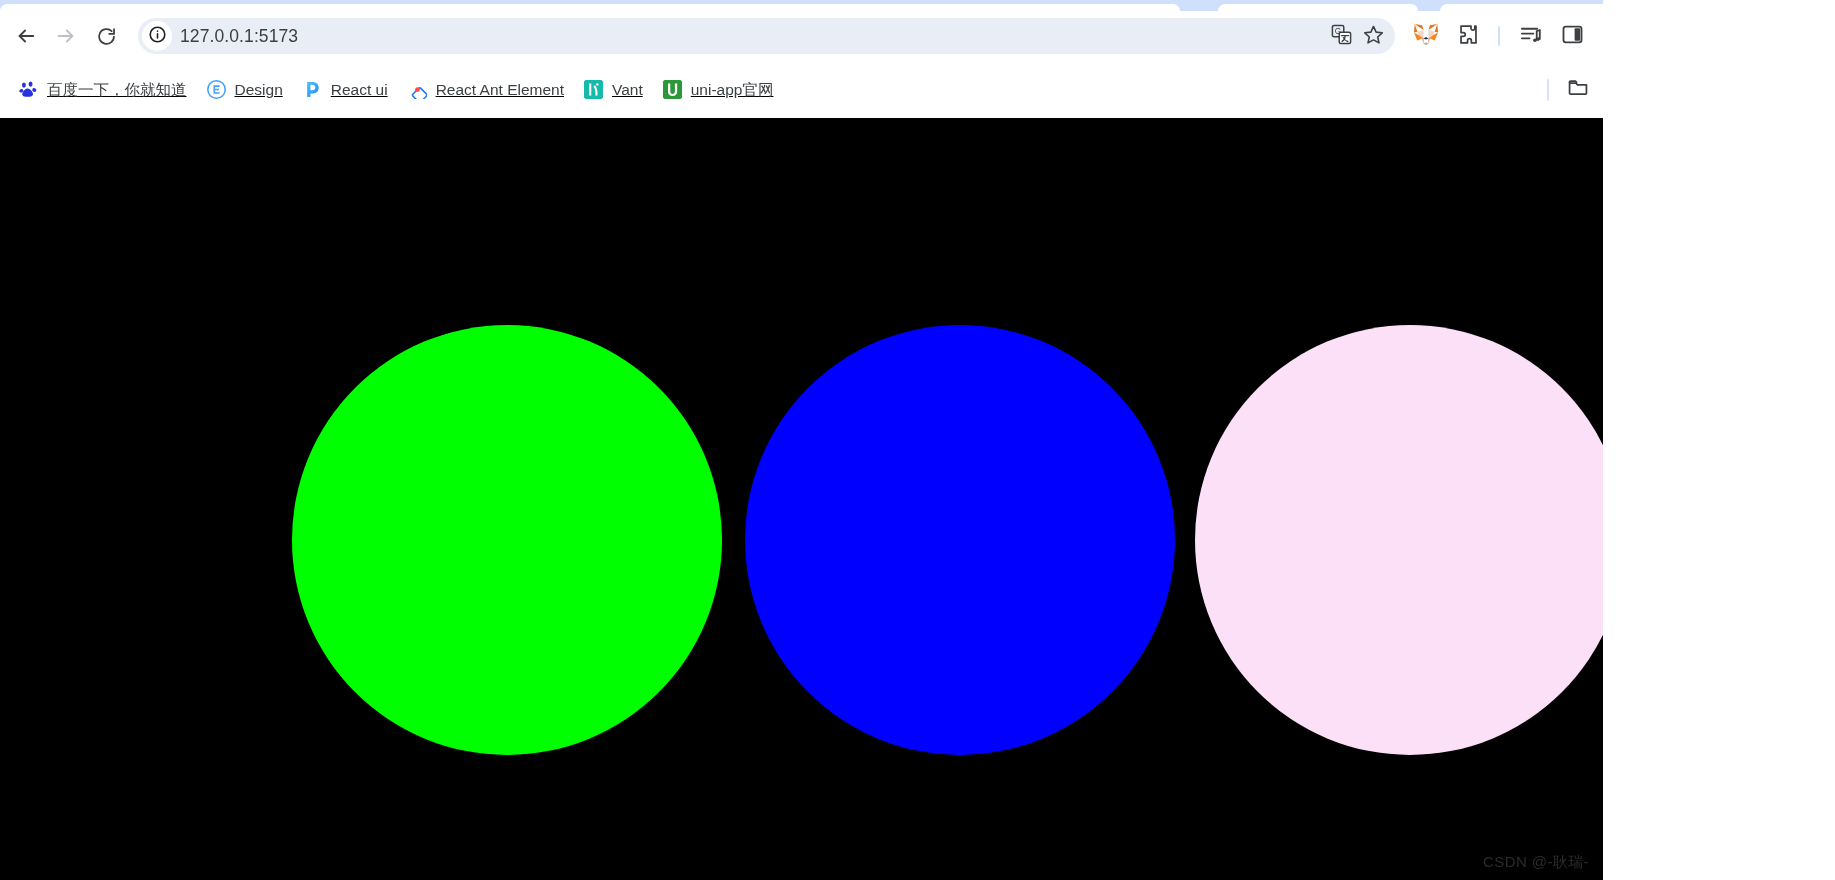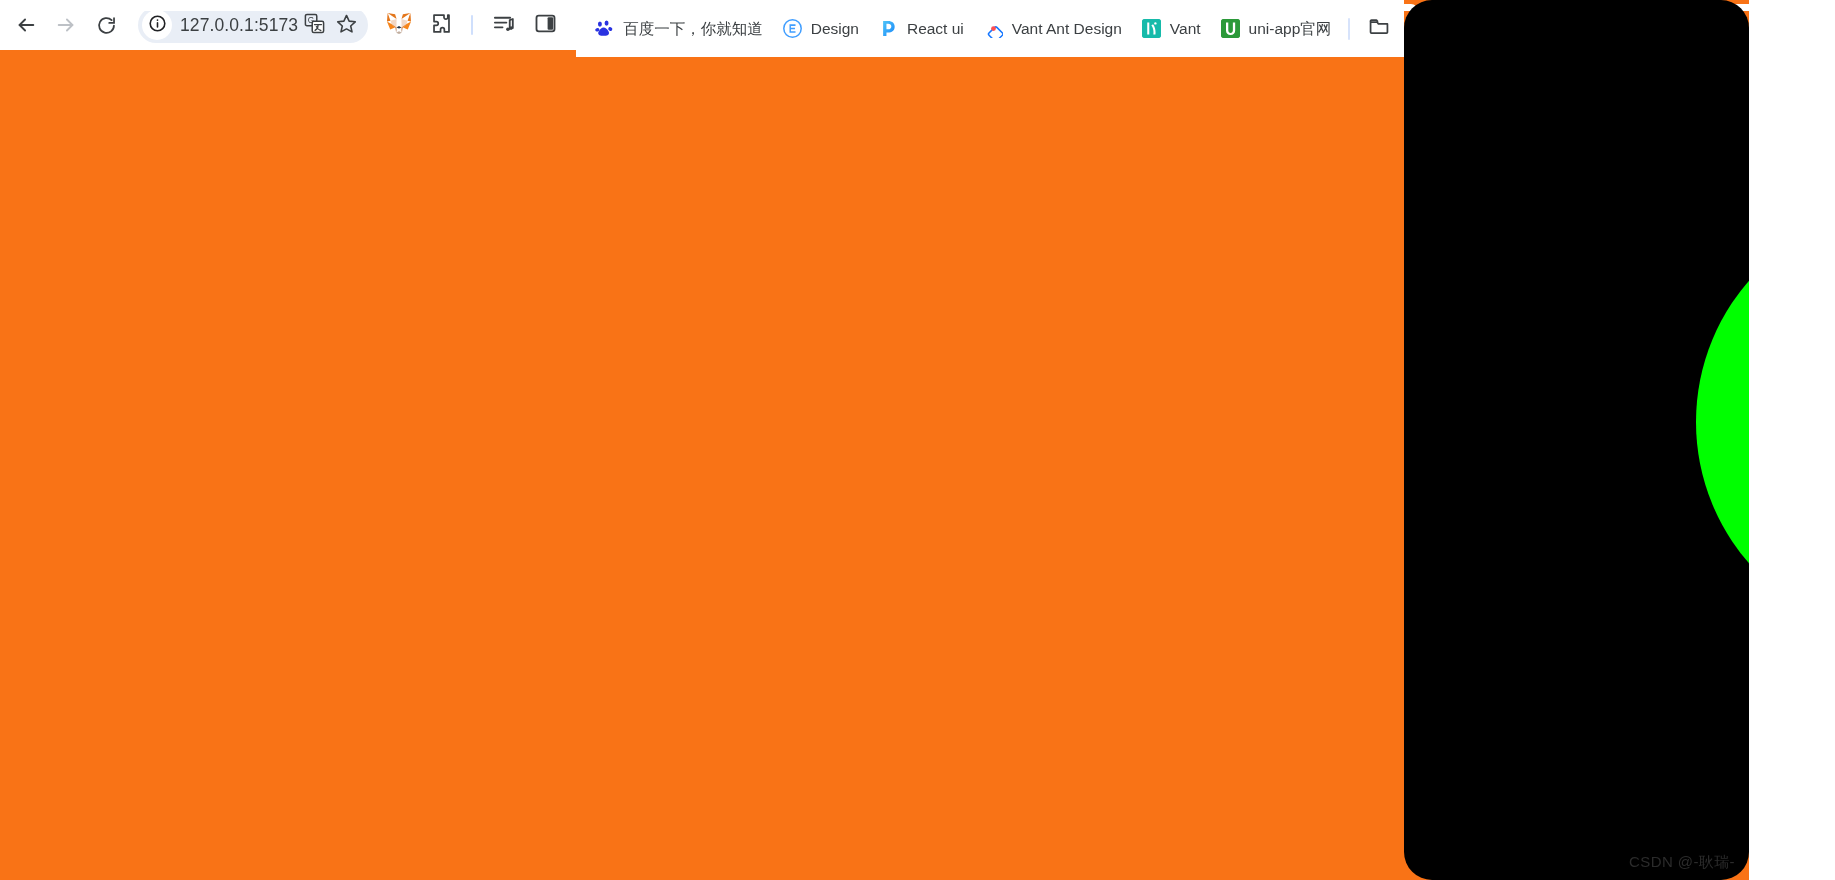--- a/index.html
+++ b/index.html
@@ -7,25 +7,26 @@
   html, body {
     width: 1835px;
     height: 880px;
     overflow: hidden;
     font-family: "Liberation Sans", sans-serif;
     background: #ffffff;
   }
 
   
   #browser {
-    width: 1749px;
+    width: 1603px;
     height: 880px;
     position: relative;
     display: flex;
-    background: #f97316;
+    flex-direction: column;
+    background: #d946ef;
   }
 
   
   .tab-strip {
     height: 11px;
     background: #cfdffc;
     position: relative;
     flex: 0 0 auto;
   }
   .tab-strip-fill {
@@ -146,20 +147,21 @@
   .bm {
     display: flex;
     align-items: center;
     height: 32px;
     padding: 0 9px;
     border-radius: 6px;
     cursor: pointer;
     flex: 0 0 auto;
     margin-right: 2px;
     white-space: nowrap;
+    text-decoration: underline;
   }
   .bm-ico {
     width: 19px;
     height: 19px;
     margin-right: 9px;
     flex: 0 0 auto;
     display: flex;
     align-items: center;
     justify-content: center;
     border-radius: 3px;
@@ -385,21 +387,21 @@
       <span class="bm-label">React ui</span>
     </div>
 
     <div class="bm">
       <span class="bm-ico">
         <svg width="19" height="19" viewBox="0 0 24 24">
           <rect x="2" y="12" width="14" height="14" rx="2" transform="rotate(-45 12 12)" fill="none" stroke="#1677ff" stroke-width="2"></rect>
           <circle cx="12" cy="12" r="3" fill="#ff4d4f"></circle>
         </svg>
       </span>
-      <span class="bm-label">Vant Ant Design</span>
+      <span class="bm-label">React Ant Element</span>
     </div>
 
     <div class="bm">
       <span class="bm-ico" style="background:#16baaa;">
         <svg width="19" height="19" viewBox="0 0 24 24">
           <rect width="24" height="24" fill="#16baaa"></rect>
           <path d="M6.6 4.4h2.6v15.2H6.6z" fill="#ffffff"></path>
           <path d="M11.8 8.2c1.4 1.6 2.3 4 2.6 6.6.2 1.9.1 3.4-.1 4.8h2.7c.2-1.7.2-3.6-.1-5.5-.4-2.9-1.4-5.5-3-7.5z" fill="#ffffff"></path>
           <circle cx="16.9" cy="5.6" r="1.5" fill="#ffffff"></circle>
         </svg>
@@ -423,20 +425,20 @@
         <span>
           <svg width="22" height="22" viewBox="0 0 24 24" fill="none" stroke="#3c4043" stroke-width="1.9" stroke-linejoin="round">
             <path d="M2.8 6.6h7l1.6 2h9.8v9.2a1 1 0 0 1-1 1H3.8a1 1 0 0 1-1-1z"></path>
             <path d="M2.8 6.6V5.4a1 1 0 0 1 1-1h5.4l1.6 2"></path>
           </svg>
         </span>
       </div>
     </div>
   </div>
 
-  <div class="viewport" style="background: rgb(0, 0, 0); border-radius: 28px;">
+  <div class="viewport" style="background: rgb(0, 0, 0);">
     <div class="circle" style="left:292px; top:207px; width:430px; height:430px; background:#00ff00;"></div>
     <div class="circle" style="left:745px; top:207px; width:430px; height:430px; background:#0000ff;"></div>
     <div class="circle" style="left:1195px; top:207px; width:430px; height:430px; background:#fce0f8;"></div>
     <div class="watermark">CSDN @-耿瑞-</div>
   </div>
 
 </div>
 
 </body></html>

